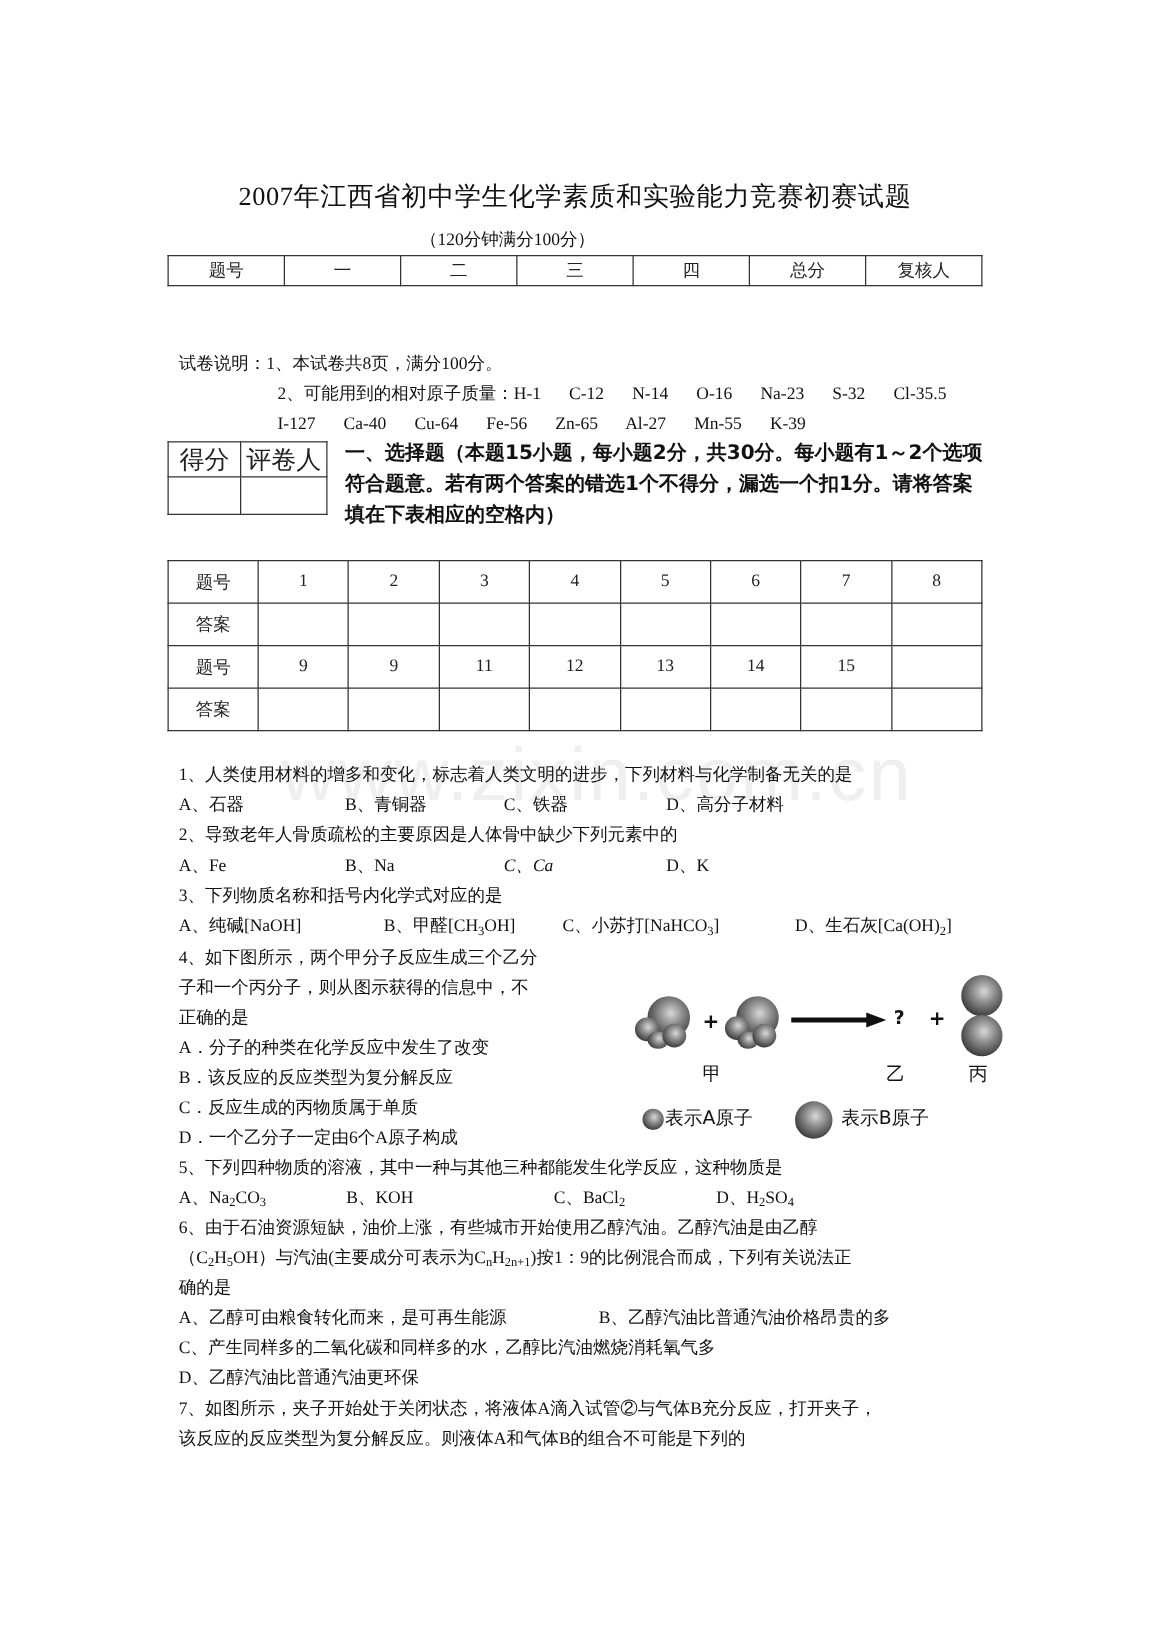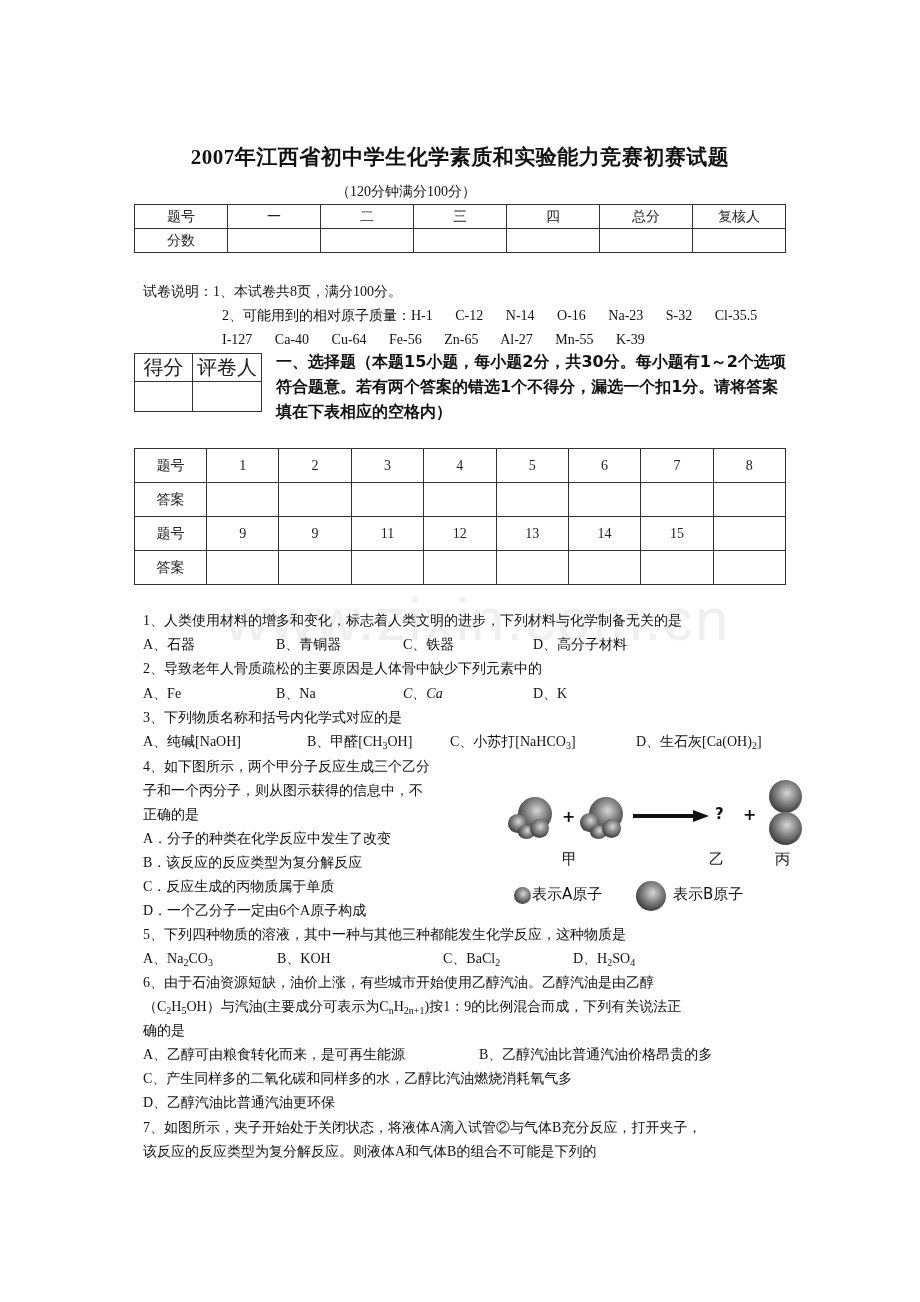--- a/index.html
+++ b/index.html
@@ -4,21 +4,21 @@
 <style>
   html, body { margin: 0; padding: 0; background: #ffffff; }
   body {
     width: 920px; height: 1302px; position: relative; overflow: hidden;
     font-family: "Liberation Serif", "DejaVu Serif", serif;
     color: #111;
   }
   .abs { position: absolute; }
   .title {
     left: 0; width: 920px; top: 143px; text-align: center;
-    font-size: 21px; font-weight: bold; letter-spacing: 0.5px;
+    font-size: 21px; font-weight: normal; letter-spacing: 0.5px;
     font-family: "Liberation Serif", "DejaVu Serif", serif;
   }
   .subtitle { left: 0; width: 812px; top: 183px; text-align: center; font-size: 14px; }
 
   table.grid { border-collapse: collapse; position: absolute; table-layout: fixed; }
   table.grid td {
     border: 1px solid #333; text-align: center; vertical-align: middle;
     font-size: 14px; padding: 0; color: #222;
   }
 
@@ -78,29 +78,20 @@
 <table id="score-table" class="grid">
   <tbody>
       <tr>
     <td>题号</td>
     <td>一</td>
     <td>二</td>
     <td>三</td>
     <td>四</td>
     <td>总分</td>
     <td>复核人</td>
-  </tr>
-  <tr>
-    <td>分数</td>
-    <td></td>
-    <td></td>
-    <td></td>
-    <td></td>
-    <td></td>
-    <td></td>
   </tr>
 </tbody>
   </table>
 
 <div class="abs intro" id="intro-line1">
   <span>试卷说明：</span><span>1、本试卷共8页，满分100分。</span>
 </div>
 <div class="abs intro" id="intro-line2" style="white-space:pre;">2、可能用到的相对原子质量：H-1   C-12   N-14   O-16   Na-23   S-32   Cl-35.5</div>
 <div class="abs intro" id="intro-line3" style="white-space:pre;">I-127   Ca-40   Cu-64   Fe-56   Zn-65   Al-27   Mn-55   K-39</div>
 

